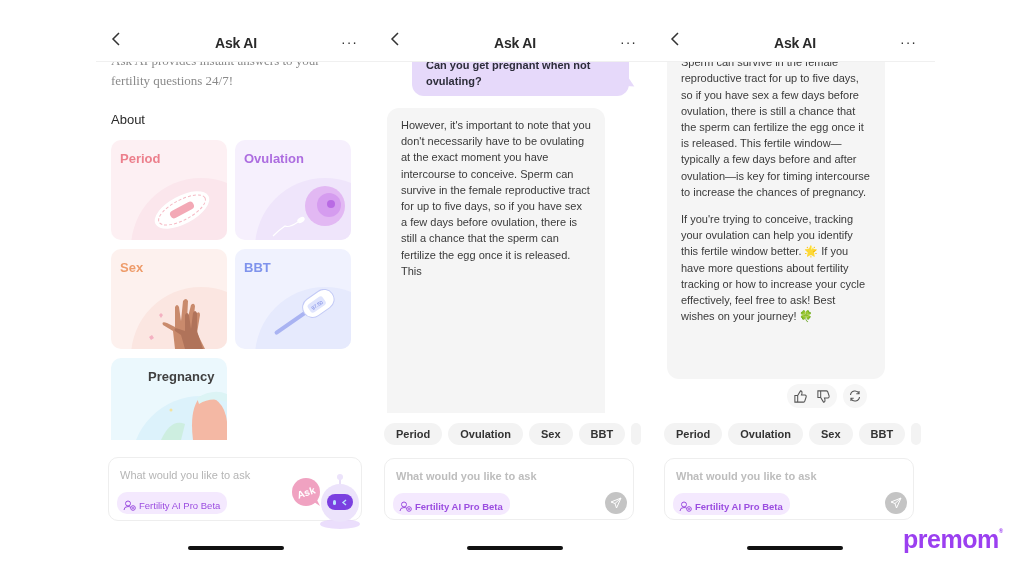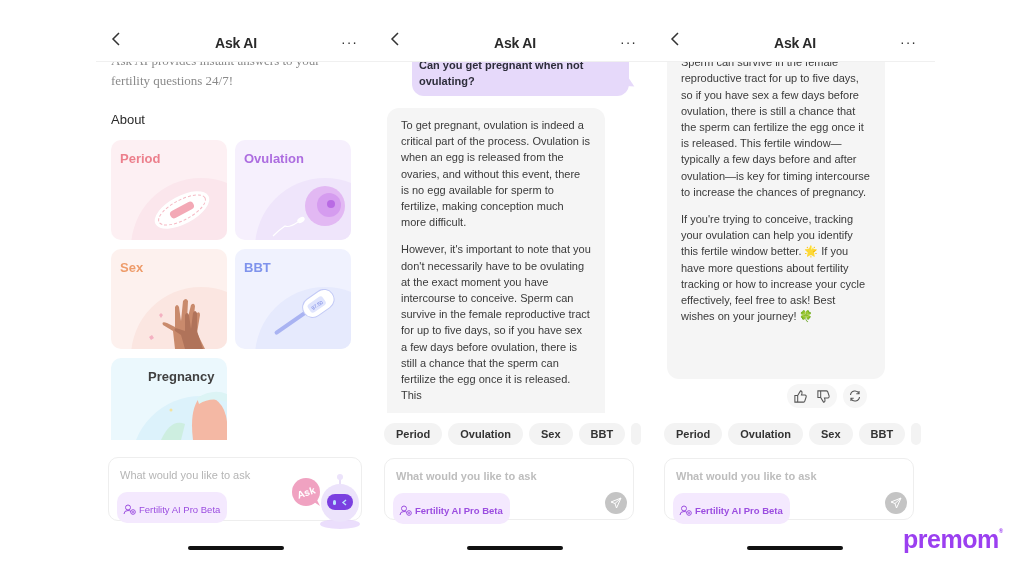--- a/index.html
+++ b/index.html
@@ -35,28 +35,28 @@
   .card.sex .blob { background: #fbe6e1; }
   .card.bbt { left: 124px; top: 109px; background: #f0f2fe; }
   .card.bbt .label { color: #7f93ec; }
   .card.bbt .blob { background: #e6eafd; }
   .card.pregnancy { left: 0; top: 218px; height: 82px; border-radius: 10px 10px 0 0; background: #ebf8fd; }
   .card.pregnancy .label { color: #404040; margin-left: 28px; }
   .card.pregnancy .blob { background: #dcf2fb; }
 
   .inputbox { position: absolute; left: 12px; top: 457px; width: 254px; height: 64px; border: 1px solid #eeeeee; border-radius: 10px; background: #fff; }
   .inputbox .ph { position: absolute; left: 11px; top: 11px; font-size: 11px; color: #b5b5b5; }
-  .pro-chip { position: absolute; left: 8px; top: 34px; height: 31px; padding: 4px 7px 0 6px; border-radius: 10px; background: #f4e9fe; display: flex; align-items: center; gap: 3px; font-size: 9.5px; color: #9b4de0; cursor: pointer; }
+  .pro-chip { position: absolute; left: 8px; top: 34px; height: 22px; padding: 4px 7px 0 6px; border-radius: 10px; background: #f4e9fe; display: flex; align-items: center; gap: 3px; font-size: 9.5px; color: #9b4de0; cursor: pointer; }
   .pro-chip svg { width: 13px; height: 11px; }
   .robot { position: absolute; left: 192px; top: 472px; width: 80px; height: 60px; cursor: pointer; }
 
   .homebar { position: absolute; bottom: 16px; left: 50%; margin-left: -48px; width: 96px; height: 4px; border-radius: 2px; background: #111; }
 
   
-  .user-bubble { position: absolute; left: 37px; top: 49px; width: 217px; height: 47px; background: #e6d9fa; border-radius: 12px; padding: 8px 7px; font-size: 11px; line-height: 16px; font-weight: bold; color: #2d2d3a; }
+  .user-bubble { position: absolute; left: 37px; top: 49px; width: 217px; height: 47px; background: #e6d9fa; border-radius: 12px; padding: 8px 14px; font-size: 11px; line-height: 16px; font-weight: bold; color: #2d2d3a; }
   .user-bubble .tail { position: absolute; right: -6px; bottom: 7px; width: 0; height: 0; border-left: 10px solid #e6d9fa; border-top: 5px solid transparent; border-bottom: 5px solid transparent; transform: rotate(30deg); }
   .ai-bubble { position: absolute; left: 12px; width: 218px; background: #f5f5f5; border-radius: 12px; padding: 9px 14px; font-size: 11px; line-height: 16.2px; color: #3a3a3a; overflow: hidden; }
   .ai-bubble p + p { margin-top: 11px; }
   #p2 .ai-bubble { top: 108px; height: 305px; border-radius: 12px 12px 0 0; }
   #p3 .ai-bubble { top: 34px; height: 345px; padding-top: 4px; border-radius: 0 0 12px 12px; }
 
   .feedback { position: absolute; left: 132px; top: 384px; height: 25px; display: flex; gap: 6px; }
   .fb-pill { height: 24px; border-radius: 12px; background: #f6f6f6; display: flex; align-items: center; padding: 0 6px; gap: 8px; }
   .fb-btn { width: 15px; height: 15px; cursor: pointer; }
   .fb-round { width: 24px; height: 24px; border-radius: 50%; background: #f6f6f6; display: flex; align-items: center; justify-content: center; cursor: pointer; }
@@ -182,21 +182,20 @@
     <div class="title">Ask AI</div>
     <div class="more">···</div>
   </div>
 
   <div class="user-bubble">
     <span>Can you get pregnant when not ovulating?</span>
     <span class="tail"></span>
   </div>
 
   <div class="ai-bubble">
-    <p>To get pregnant, ovulation is indeed a critical part of the process. Ovulation is when an egg is released from the ovaries, and without this event, there is no egg available for sperm to fertilize, making conception much more difficult.</p>
     <p>However, it's important to note that you don't necessarily have to be ovulating at the exact moment you have intercourse to conceive. Sperm can survive in the female reproductive tract for up to five days, so if you have sex a few days before ovulation, there is still a chance that the sperm can fertilize the egg once it is released. This</p>
   </div>
 
   <div class="chips">
     <div class="chip">Period</div>
     <div class="chip">Ovulation</div>
     <div class="chip">Sex</div>
     <div class="chip">BBT</div>
     <div class="chip stub"></div>
   </div>

